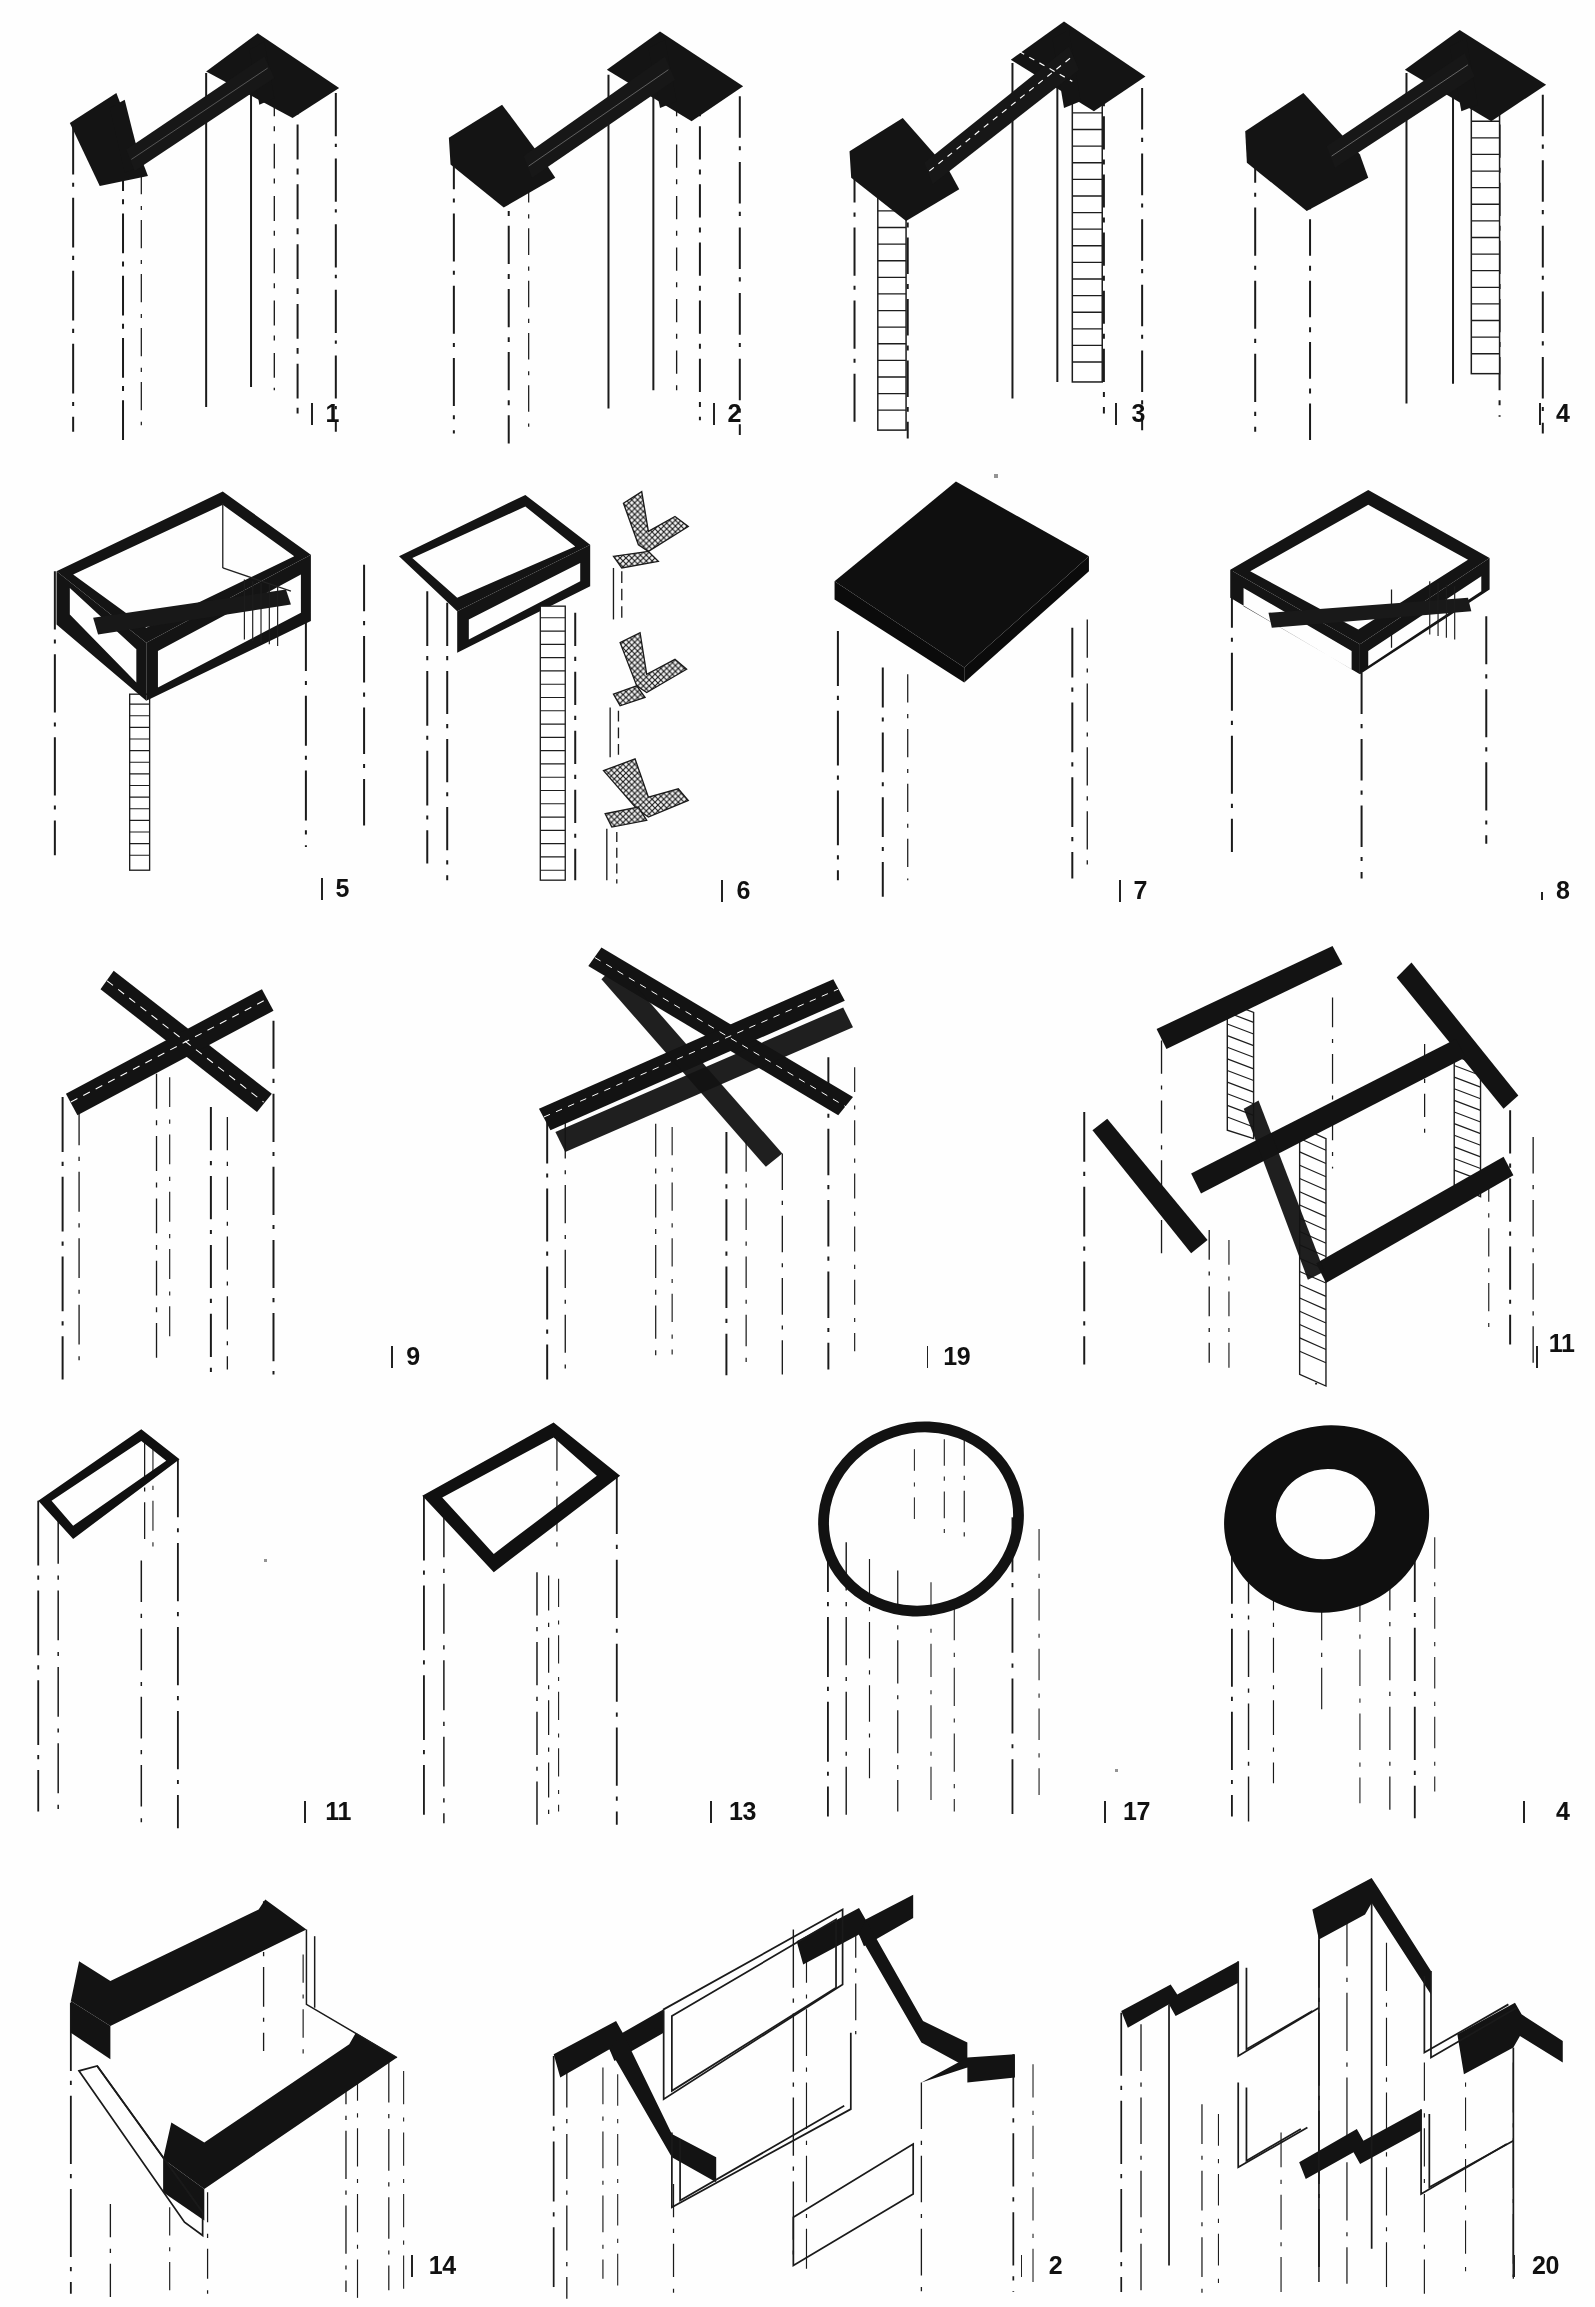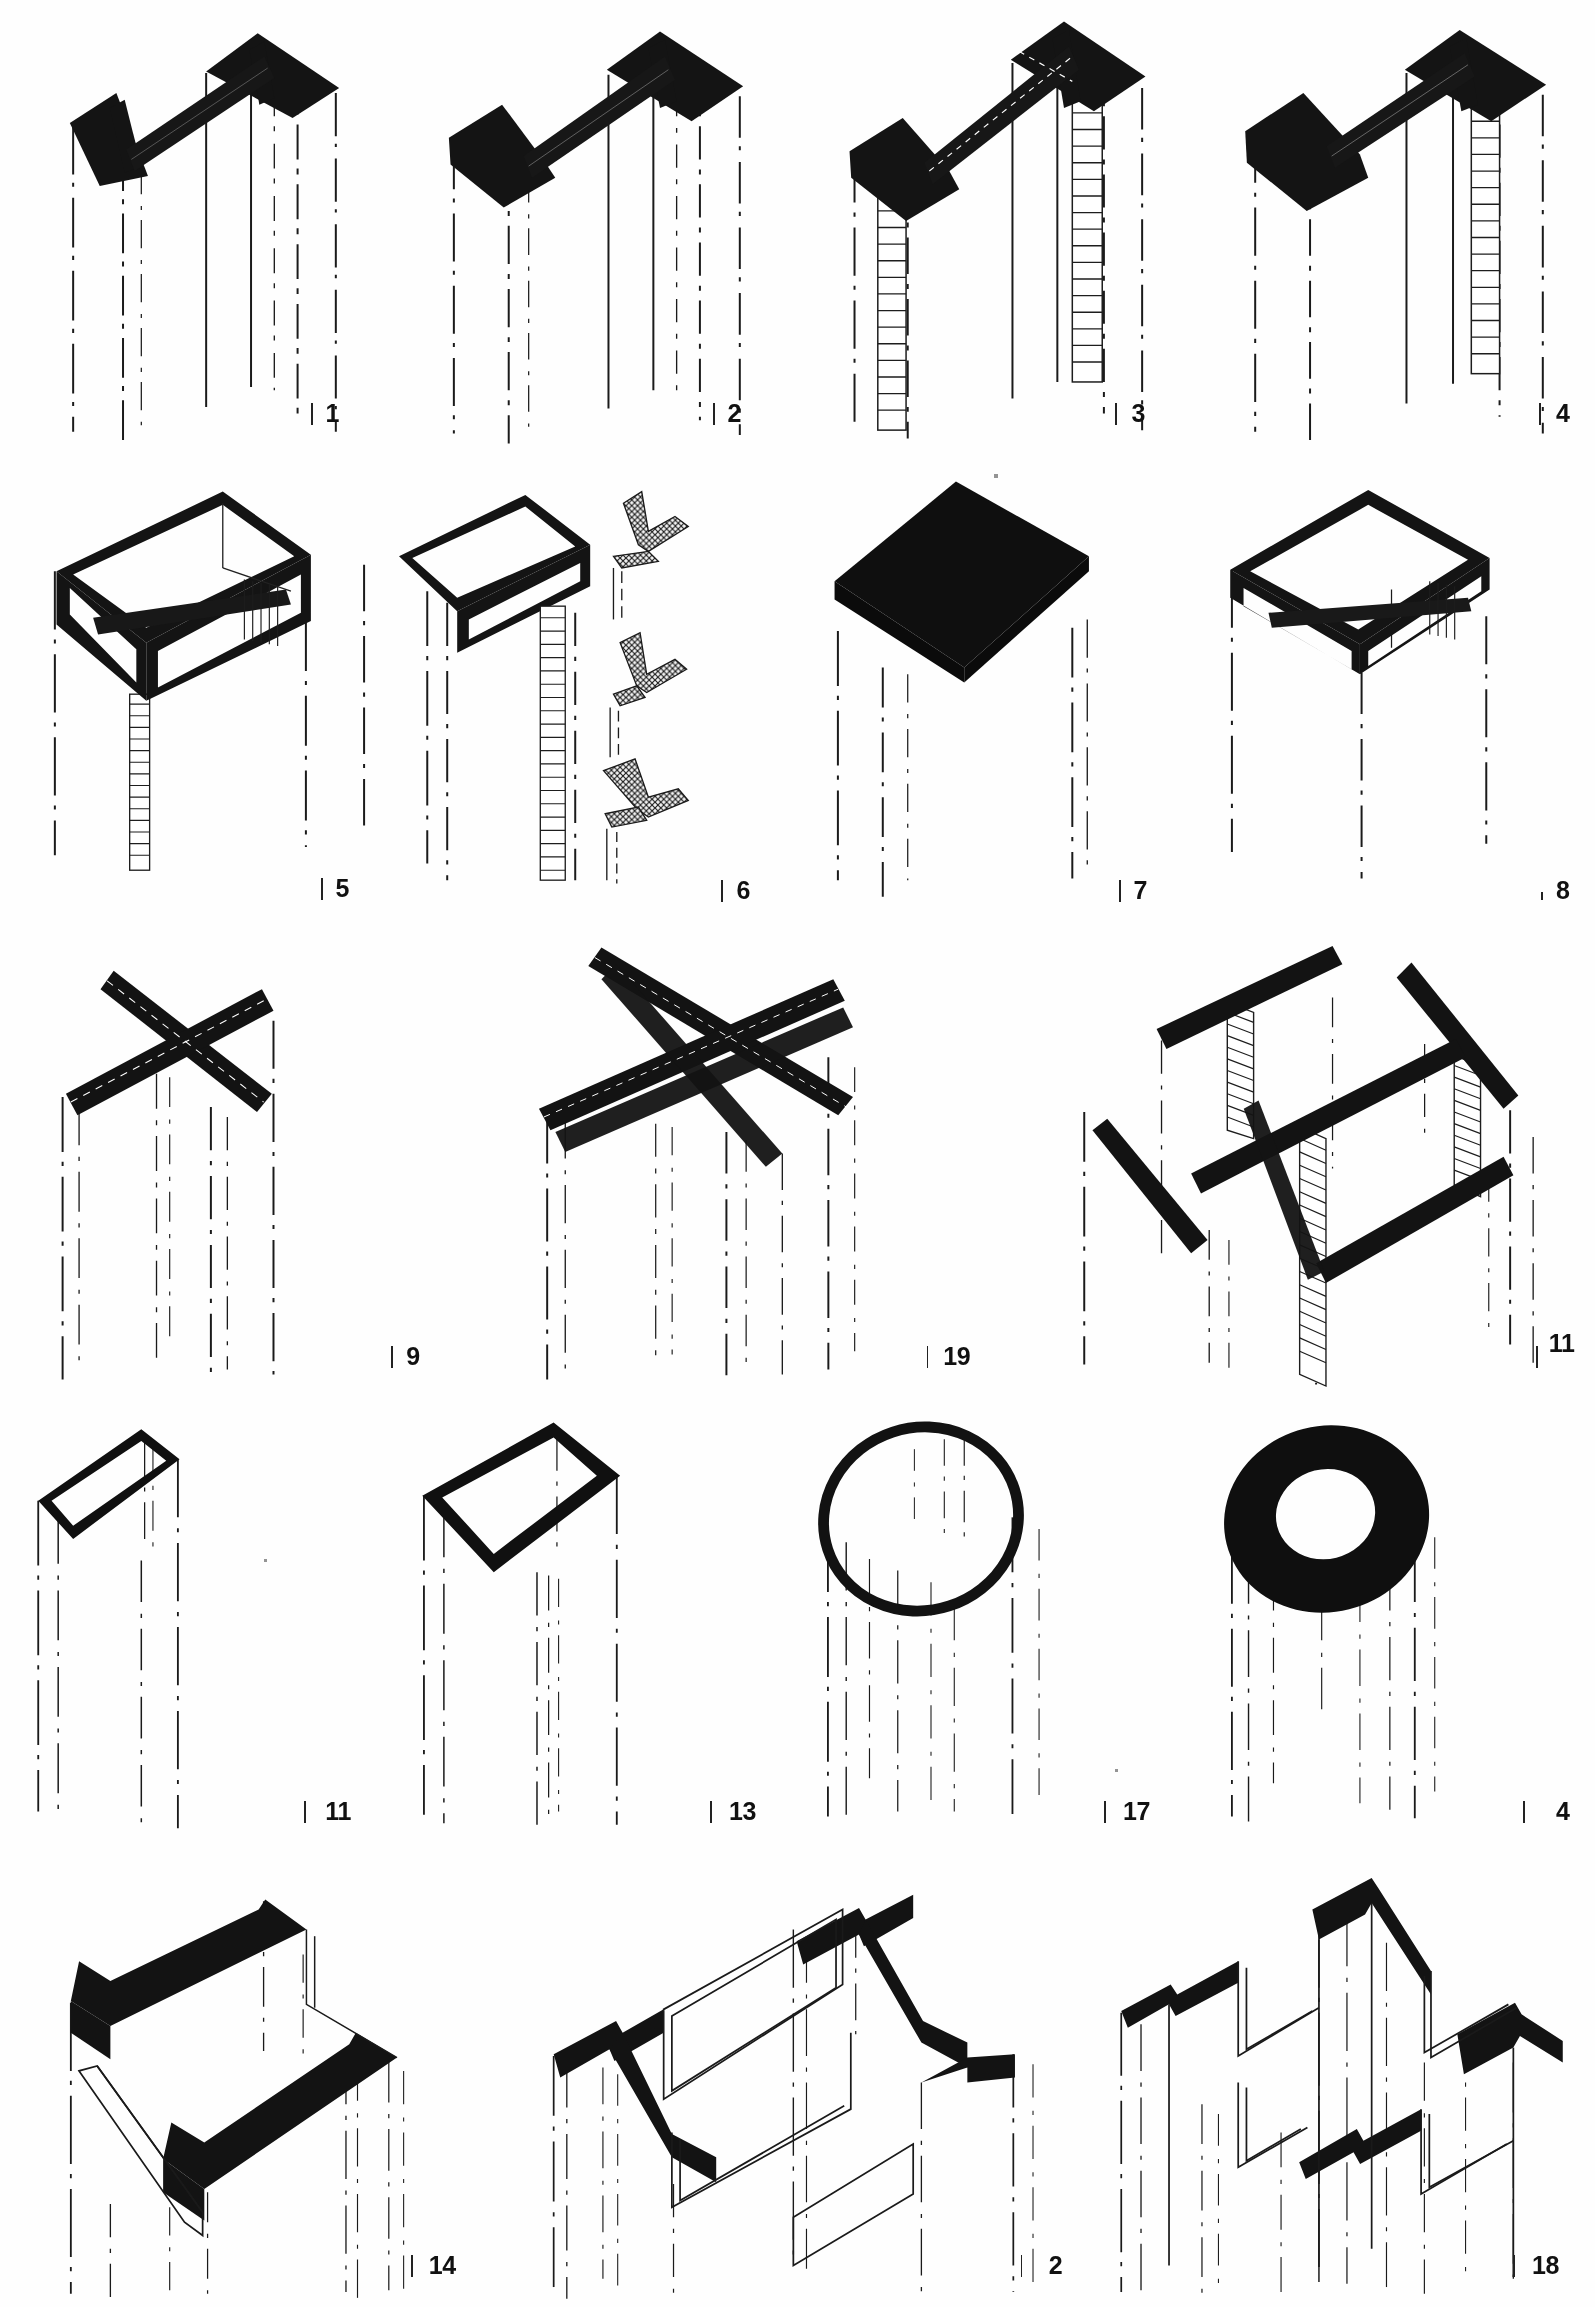--- a/index.html
+++ b/index.html
@@ -621,21 +621,21 @@
           <path d="M412 118 L412 210 L514 152"></path>
           <path d="M408 278 L408 380 L512 320"></path>
           <path d="M418 284 L418 372 L520 316"></path>
           <path d="M284 74 L284 468"></path>
           <path d="M348 30 L348 446"></path>
           <path d="M102 152 L102 466"></path>
           <path d="M520 204 L520 480"></path>
         </g>
       </svg>
       <span class="numtick" style="right:81px;bottom:30px;"></span>
-      <span class="numlabel" style="right:37px;bottom:26.6px;">18</span>
+      <span class="numlabel" style="right:37px;bottom:26.6px;">20</span>
     </div>
   </div>
 
   <div class="speck" style="left:994px;top:474px;width:4.2px;height:4.2px;"></div>
   <div class="speck" style="left:1115px;top:1769px;width:3.3px;height:3.3px;"></div>
   <div class="speck" style="left:264px;top:1559px;width:2.5px;height:2.5px;"></div>
 
 </div>
 
 

